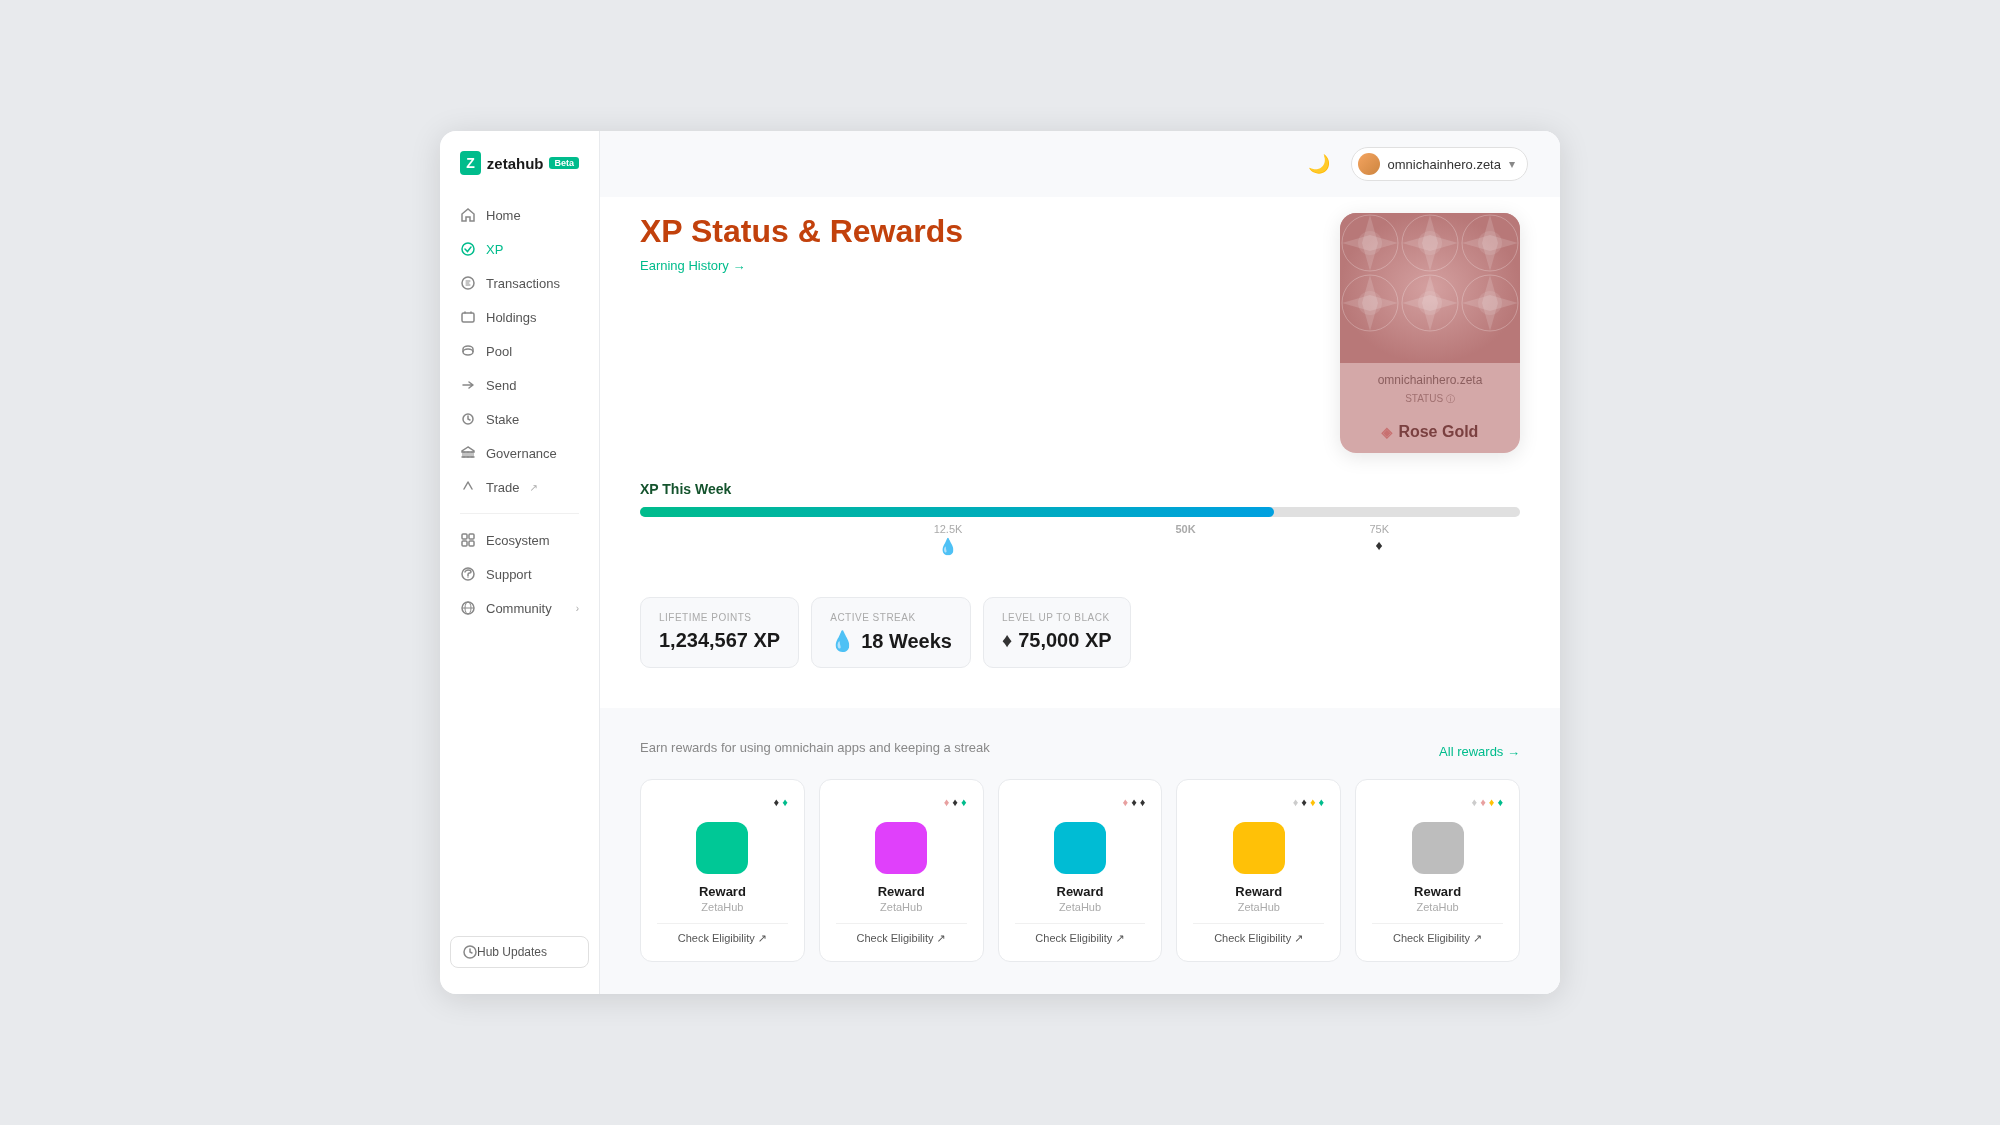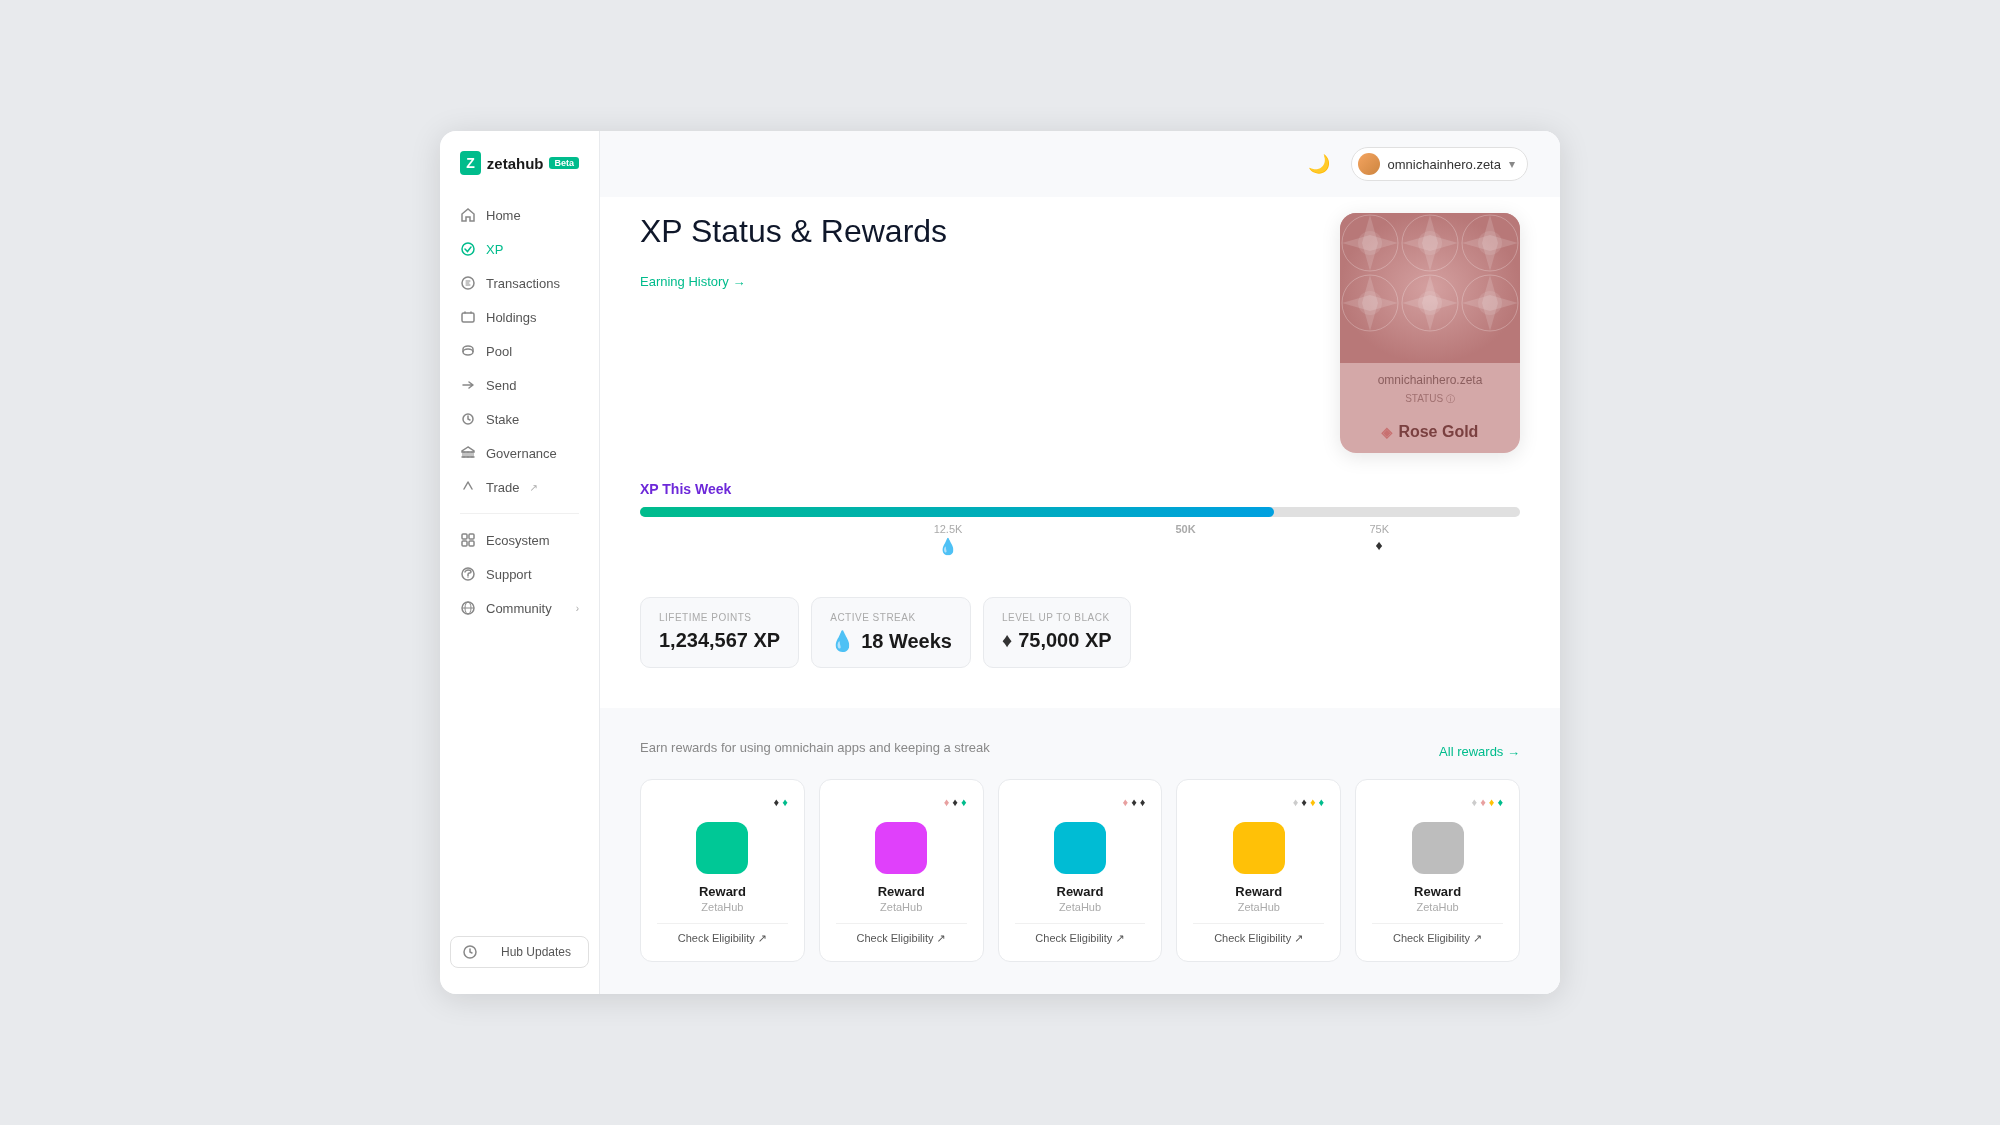--- a/index.html
+++ b/index.html
@@ -103,21 +103,21 @@
       font-size: 10px;
       color: #aaa;
     }
     .hub-updates {
       margin: 10px;
       padding: 8px 12px;
       border: 1px solid #e0e0e0;
       border-radius: 8px;
       display: flex;
       align-items: center;
-      gap: 24px;
+      gap: 0;
       cursor: pointer;
       font-size: 12px;
       color: #555;
     }
     
     .main-content {
       flex: 1;
       overflow-y: auto;
       background: #f8f9fb;
     }
@@ -161,23 +161,23 @@
       padding: 16px 40px 40px 40px;
       background: #fff;
     }
     .xp-header {
       display: flex;
       align-items: flex-start;
       justify-content: space-between;
     }
     .xp-title-block h1 {
       font-size: 32px;
-      font-weight: 400;
-      color: #0f172a;
-      margin-bottom: 22px;
+      font-weight: 700;
+      color: #c2410c;
+      margin-bottom: 6px;
     }
     .earning-history {
       color: #00bc8c;
       font-size: 13px;
       text-decoration: none;
       cursor: pointer;
     }
     
     .rose-gold-card {
       width: 180px;
@@ -222,21 +222,21 @@
       color: #c87070;
       font-size: 14px;
     }
     
     .xp-week-section {
       margin-top: 28px;
     }
     .xp-week-label {
       font-size: 14px;
       font-weight: 600;
-      color: #6d28d9;
+      color: #14532d;
       margin-bottom: 10px;
     }
     .progress-track {
       position: relative;
       height: 10px;
       background: #e0e0e0;
       border-radius: 5px;
       overflow: visible;
     }
     .progress-fill {

